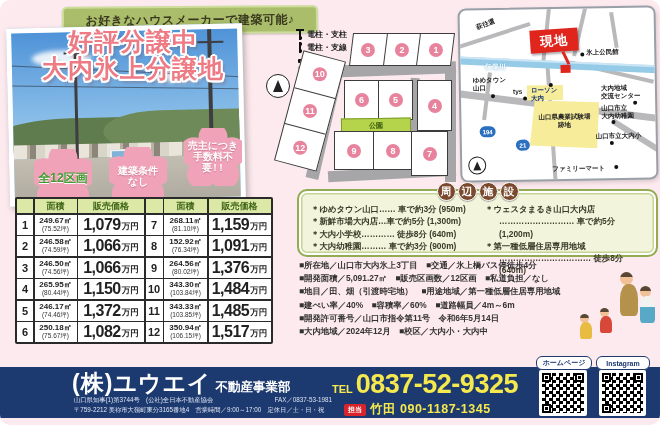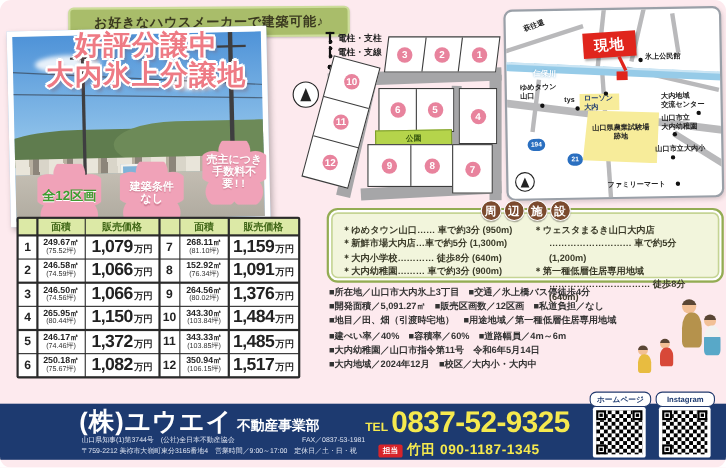--- a/index.html
+++ b/index.html
@@ -467,21 +467,21 @@
       <div class="ln">＊第一種低層住居専用地域</div>
       <div class="ln">…………………………… 徒歩8分 (640m)</div>
     </div>
   </div>
 
   <div class="details">
     <div>■所在地／山口市大内氷上3丁目　■交通／氷上橋バス停徒歩4分</div>
     <div>■開発面積／5,091.27㎡　■販売区画数／12区画　■私道負担／なし</div>
     <div>■地目／田、畑（引渡時宅地）　■用途地域／第一種低層住居専用地域</div>
     <div>■建ぺい率／40%　■容積率／60%　■道路幅員／4m～6m</div>
-    <div>■大内幼稚園／山口市指令第11号　令和6年5月14日</div>
+    <div>■開発許可番号／山口市指令第11号　令和6年5月14日</div>
     <div>■大内地域／2024年12月　■校区／大内小・大内中</div>
   </div>
 
   <div class="family">
     <div class="person" style="left:2px;top:48px;">
       <div class="head" style="width:9px;height:9px;"></div>
       <div class="pbody" style="width:12px;height:17px;background:#e8bc40;"></div>
     </div>
     <div class="person" style="left:22px;top:42px;">
       <div class="head" style="width:9px;height:9px;"></div>

